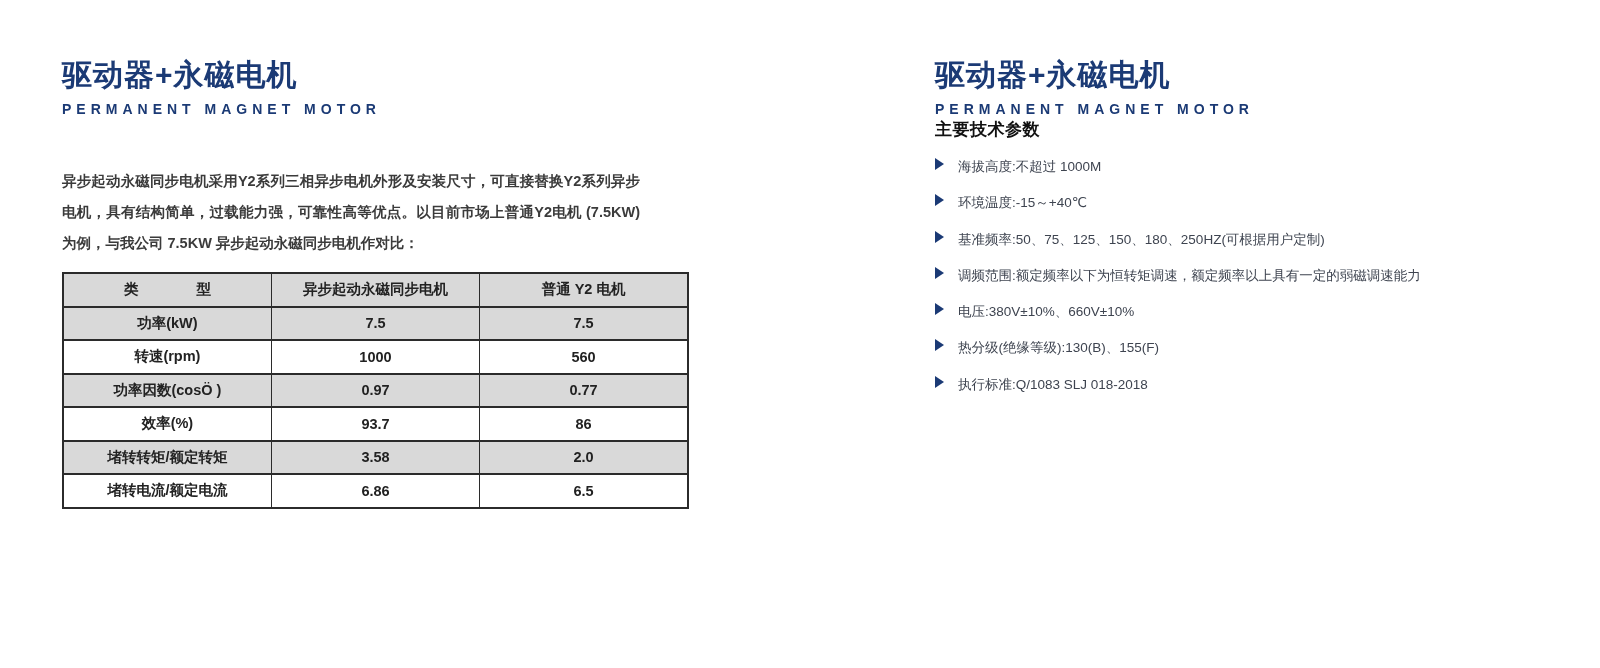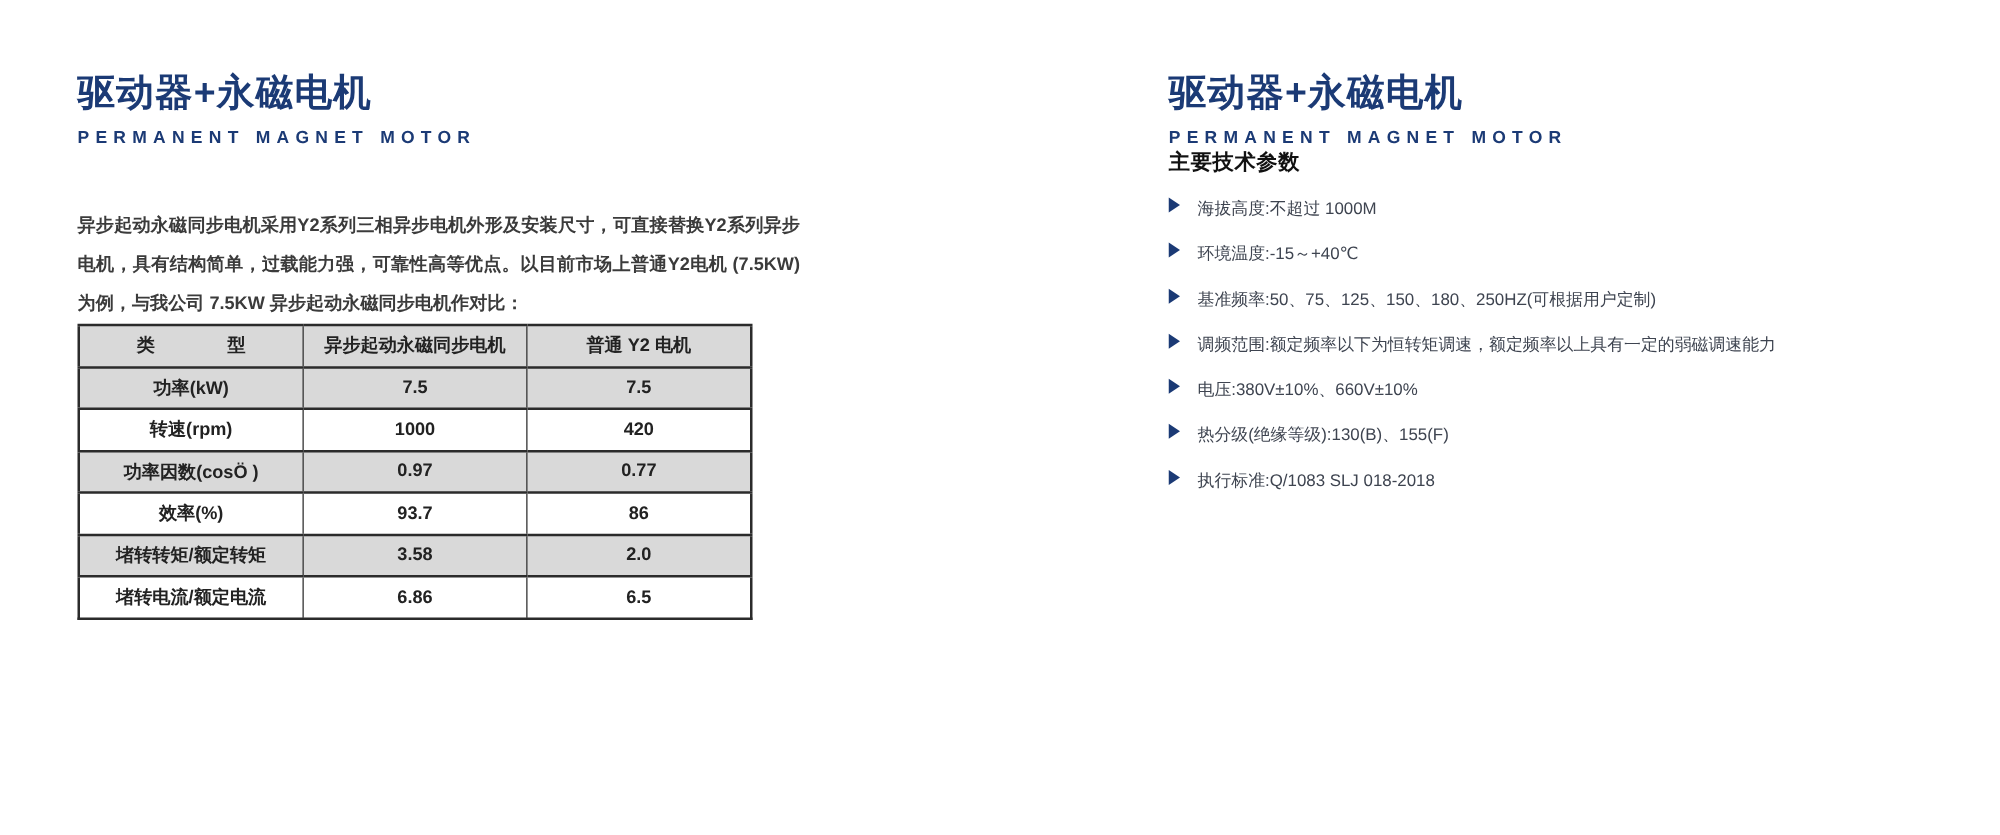--- a/index.html
+++ b/index.html
@@ -38,22 +38,22 @@
     margin-top: 48px;
     width: 578px;
     font-size: 14.5px;
     font-weight: bold;
     color: #3b3b3b;
     line-height: 31px;
     text-align: justify;
   }
 
   .compare-table {
-    margin-top: 0;
-    width: 540px;
+    margin-top: 13px;
+    width: 627px;
     border-collapse: collapse;
     table-layout: fixed;
   }
   .compare-table th, .compare-table td {
     border: 1.5px solid #2b2b2b;
     height: 33.5px;
     text-align: center;
     vertical-align: middle;
     font-size: 14.5px;
     font-weight: bold;
@@ -115,21 +115,21 @@
         <th>普通 Y2 电机</th>
       </tr>
       <tr class="row-gray">
         <td>功率(kW)</td>
         <td>7.5</td>
         <td>7.5</td>
       </tr>
       <tr>
         <td>转速(rpm)</td>
         <td>1000</td>
-        <td>420</td>
+        <td>560</td>
       </tr>
       <tr class="row-gray">
         <td>功率因数(cosÖ )</td>
         <td>0.97</td>
         <td>0.77</td>
       </tr>
       <tr>
         <td>效率(%)</td>
         <td>93.7</td>
         <td>86</td>

